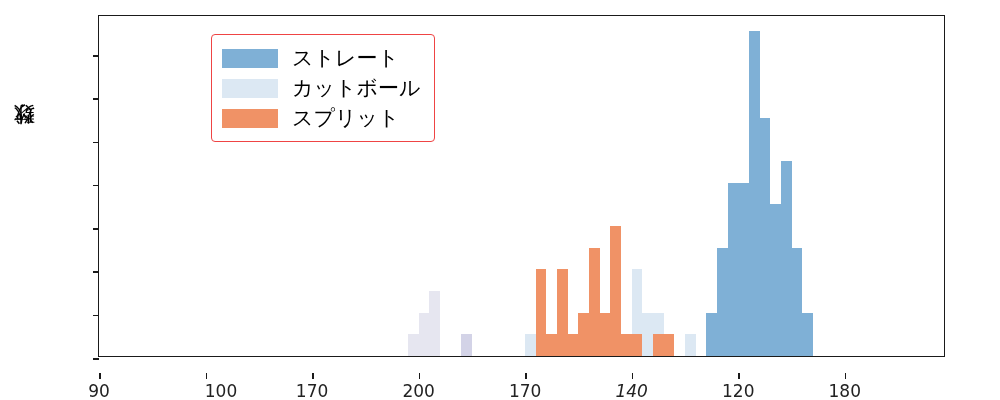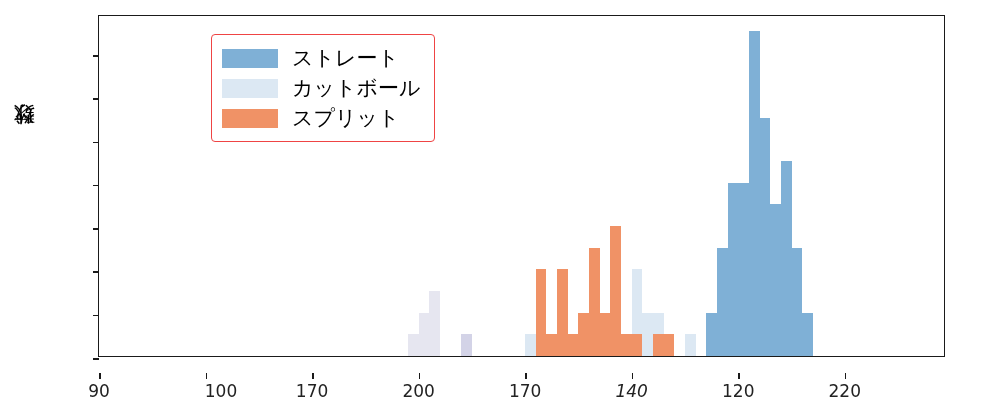--- a/index.html
+++ b/index.html
@@ -157,21 +157,21 @@
         <div class="xtick-label" style="left: 213.082px;">170</div>
         <div class="xtick-mark" style="left: 319.623px;"></div>
         <div class="xtick-label" style="left: 319.623px;">200</div>
         <div class="xtick-mark" style="left: 426.164px;"></div>
         <div class="xtick-label" style="left: 426.164px;">170</div>
         <div class="xtick-mark" style="left: 532.704px;"></div>
         <div class="xtick-label" style="left: 532.704px; font-style: italic;">140</div>
         <div class="xtick-mark" style="left: 639.245px;"></div>
         <div class="xtick-label" style="left: 639.245px;">120</div>
         <div class="xtick-mark" style="left: 745.786px;"></div>
-        <div class="xtick-label" style="left: 745.786px;">220</div>
+        <div class="xtick-label" style="left: 745.786px;">180</div>
       </div>
 
     <div id="legend">
         <div class="legend-row">
           <span class="legend-swatch" style="background: rgb(127, 176, 214);"></span>
           <span class="legend-label">ストレート</span>
         </div>
         <div class="legend-row">
           <span class="legend-swatch" style="background: rgb(220, 232, 243);"></span>
           <span class="legend-label">カットボール</span>

